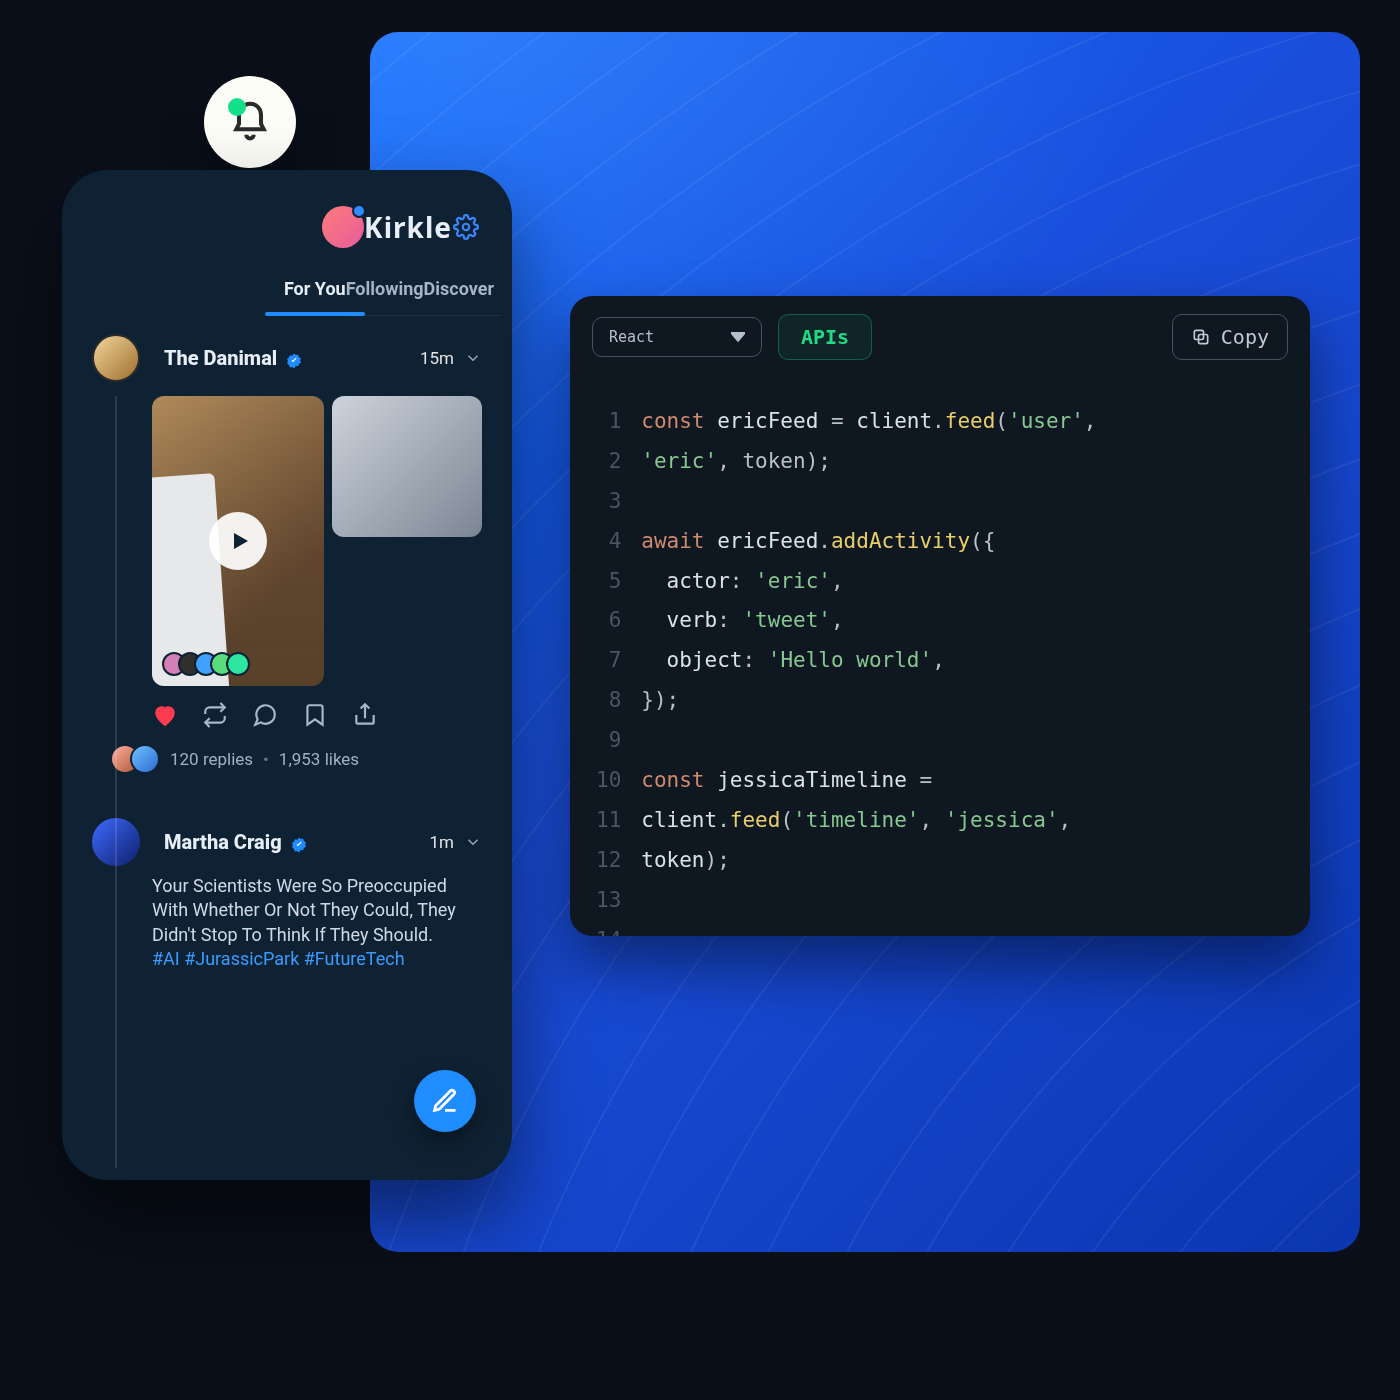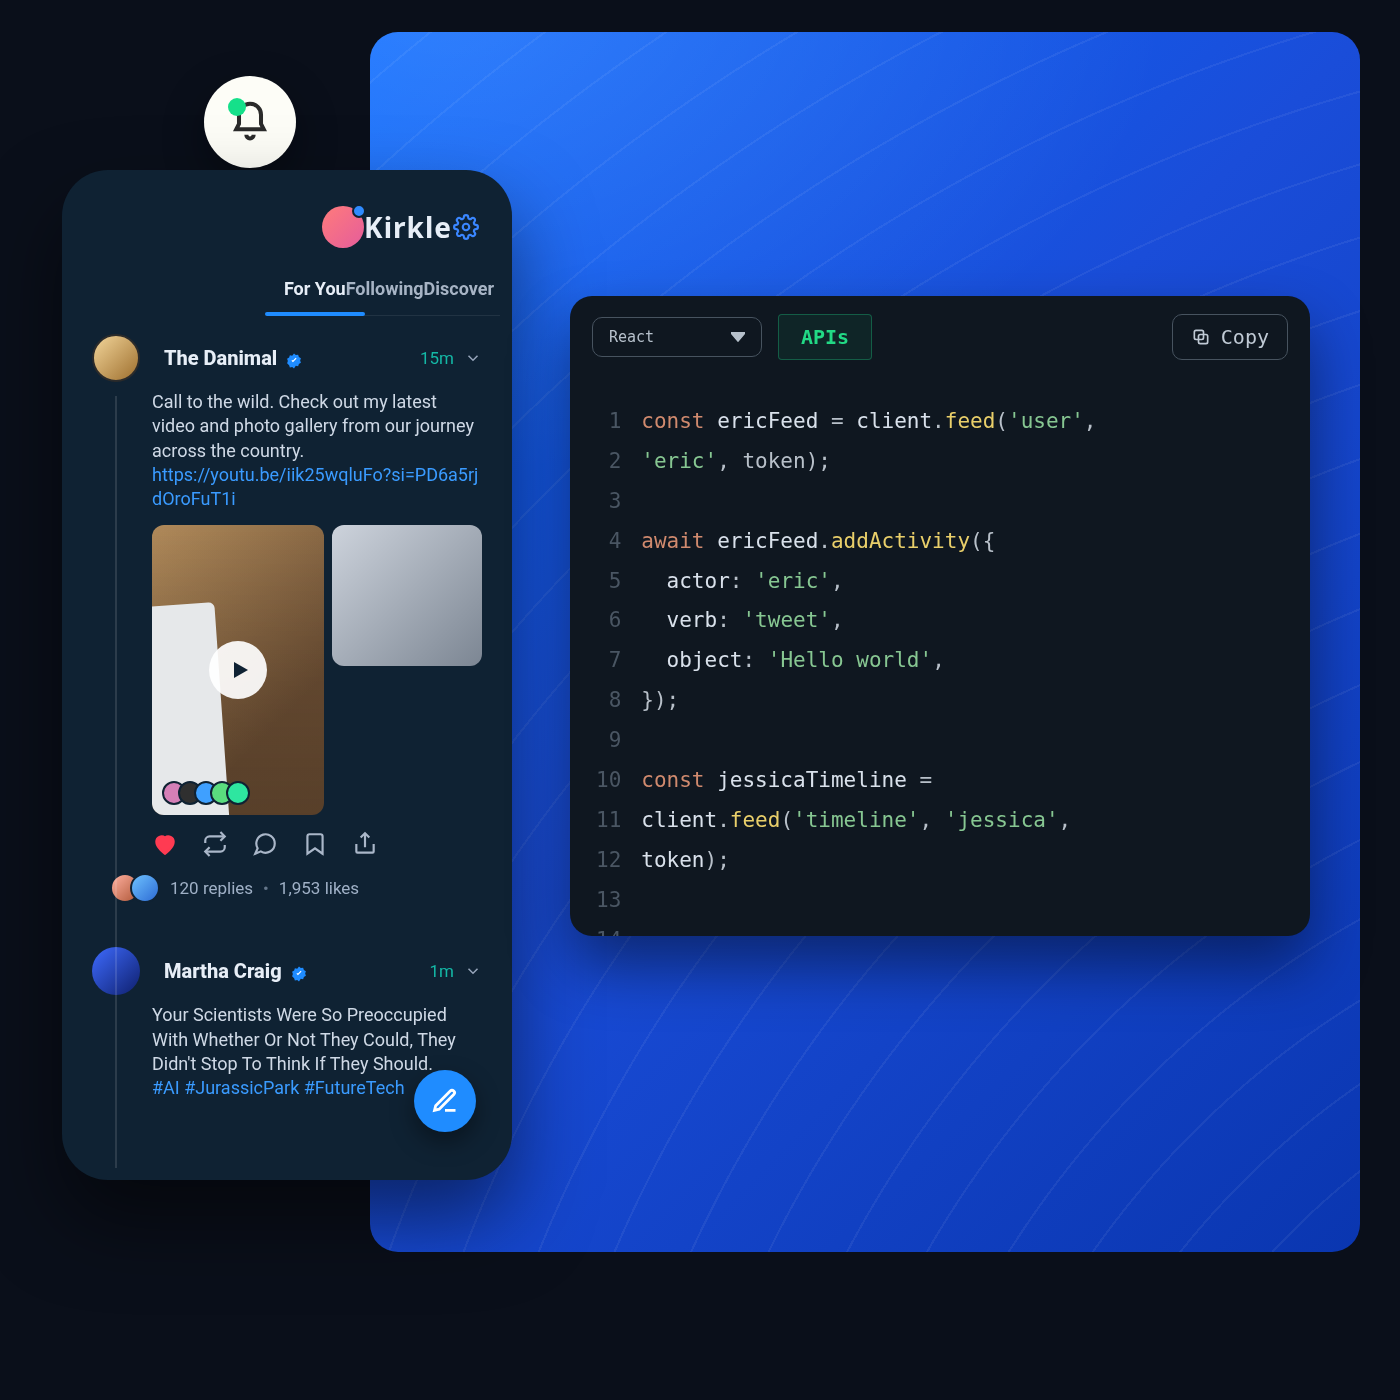--- a/index.html
+++ b/index.html
@@ -78,21 +78,21 @@
 
   .feed { flex:1; overflow:hidden; position:relative; }
   .post { padding:18px 18px 0 18px; }
   .post-head { display:flex; align-items:center; gap:24px; }
   .post-avatar { width:48px; height:48px; border-radius:50%; flex-shrink:0; }
   .av1 { background: linear-gradient(135deg,#f2d59a,#9e6f2e); border:2px solid #2b2b2b; }
   .av2 { background: linear-gradient(135deg,#3e6bff,#0e1f6d); }
   .post-user { font-weight:800; font-size:20px; }
   .verified { width:18px; height:18px; display:inline-block; vertical-align:middle; margin-left:4px; }
   .verified svg { width:18px; height:18px; }
-  .post-meta { margin-left:auto; display:flex; align-items:center; gap:10px; color:#14b8a6; font-size:17px;}
+  .post-meta { margin-left:auto; display:flex; align-items:center; gap:10px; color:#e5e5e5; font-size:17px;}
   .chev { width:18px; height:18px; stroke:#97a6bb; fill:none; stroke-width:2;}
   .thread-line { position:absolute; left:41px; top:80px; bottom:0; width:2px; background:rgba(255,255,255,0.12);}
   .post-body { margin-left:60px; margin-top:8px; color:#cfd9e6; font-size:18px; line-height:1.35; }
   .post-body a { color:#3a9bff; text-decoration:none; word-break:break-all; }
   .gallery { margin-left:60px; margin-top:14px; display:grid; grid-template-columns: 1.15fr 1fr; grid-template-rows: 1fr 1fr; gap:8px; height:290px;}
   .g-tile { border-radius:12px; background:#4a4439 center/cover; position:relative; overflow:hidden;}
   .g1 { grid-row: 1 / span 2; background:
         linear-gradient(to bottom, rgba(120,90,60,0), rgba(30,20,10,0.25)),
         linear-gradient(135deg,#b08a5a 0%, #6b4e34 70%); }
   .g1::before{ content:''; position:absolute; left:-20px; bottom:-10px; width:90px; height:220px; background:#e6e8ea; border-radius:6px; transform:rotate(-4deg);}
@@ -143,21 +143,21 @@
   }
   .code-toolbar{ display:flex; align-items:center; gap:16px; padding:18px 22px; }
   .dropdown{
     display:flex; align-items:center; justify-content:space-between;
     border:1.5px solid #47535f; border-radius:10px; padding:10px 16px; min-width:170px;
     color:#b6c0cb; font-size:15px; cursor:pointer; font-family:inherit;
   }
   .dropdown svg{width:14px; height:14px; stroke:#b6c0cb; fill:#b6c0cb;}
   .pill-btn{
     border:1.5px solid rgba(28,200,130,0.35); background:rgba(28,200,130,0.08);
-    color:#22d985; font-weight:700; font-size:20px; padding:10px 22px; border-radius:4px; cursor:pointer;
+    color:#22d985; font-weight:700; font-size:20px; padding:10px 22px; border-radius:10px; cursor:pointer;
   }
   .copy-btn{
     margin-left:auto; display:flex; align-items:center; gap:10px;
     border:1.5px solid #47535f; border-radius:10px; padding:10px 18px;
     color:#c0cad5; font-size:20px; cursor:pointer;
   }
   .copy-btn svg{width:20px; height:20px; stroke:#c0cad5; fill:none; stroke-width:2;}
   .code-body{ display:flex; padding:24px 0 0 0; font-size:21px; line-height:1.9;}
   .gutter{ text-align:right; color:#4a5663; padding:0 20px 0 26px; user-select:none;}
   .gutter div{height:1.9em;}
@@ -215,25 +215,20 @@
                   <path fill="#fff" d="M10.6 13.6l-2-2 1.1-1.1 0.9 0.9 3.7-3.7 1.1 1.1z"></path>
                 </svg>
             </span>
           </div>
           <div class="post-meta">
             <span>15m</span>
             <svg class="chev" viewBox="0 0 24 24">
                 <path d="M6 9l6 6 6-6"></path>
               </svg>
           </div>
-        </div>
-        <div class="post-body">
-          <span>Call to the wild. Check out my latest video and photo gallery from our journey across the country.</span>
-          <br>
-          <a href="#">https://youtu.be/iik25wqluFo?si=PD6a5rjdOroFuT1i</a>
         </div>
 
         <div class="gallery">
           <div class="g-tile g1">
             <div class="play-btn">
               <svg viewBox="0 0 24 24">
                   <path d="M6 4l14 8-14 8z"></path>
                 </svg>
             </div>
             <div class="reactors">

